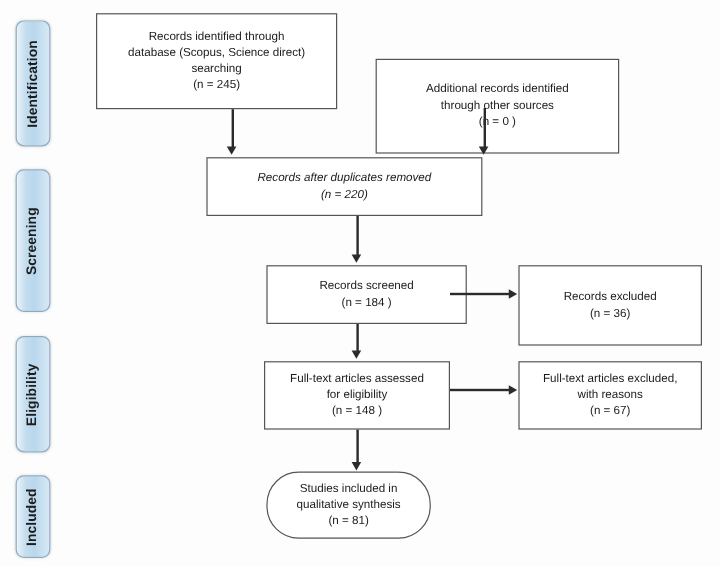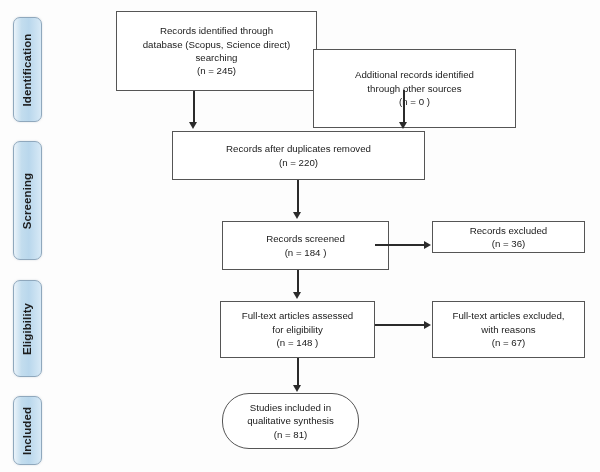--- a/index.html
+++ b/index.html
@@ -100,44 +100,44 @@
   </div>
 
   <div class="stage" style="left:13px; top:280px; width:29px; height:97px;">
     <span class="stage-label">Eligibility</span>
   </div>
 
   <div class="stage" style="left:13px; top:396px; width:29px; height:69px;">
     <span class="stage-label">Included</span>
   </div>
 
-  <div class="node" style="left:80px; top:11px; width:201px; height:80px;margin-left:36px;">
+  <div class="node" style="left:80px; top:11px; width:201px; height:80px;">
     <span class="node-text">Records identified through
 database (Scopus, Science direct)
 searching
 (n = 245)</span>
   </div>
 
   <div class="node" style="left:313px; top:11px; width:203px; height:79px;margin-top:38px;">
     <span class="node-text">Additional records identified
 through other sources
 (n = 0 )</span>
   </div>
 
-  <div class="node" style="left:172px; top:131px; width:253px; height:49px;">
+  <div class="node" style="left:172px; top:131px; width:230px; height:49px;font-style:italic;">
     <span class="node-text">Records after duplicates removed
 (n = 220)</span>
   </div>
 
   <div class="node" style="left:222px; top:221px; width:167px; height:49px;">
     <span class="node-text">Records screened
 (n = 184 )</span>
   </div>
 
-  <div class="node" style="left:432px; top:221px; width:153px; height:32px;">
+  <div class="node" style="left:432px; top:221px; width:153px; height:67px;">
     <span class="node-text">Records excluded
 (n = 36)</span>
   </div>
 
   <div class="node" style="left:220px; top:301px; width:155px; height:57px;">
     <span class="node-text">Full-text articles assessed
 for eligibility
 (n = 148 )</span>
   </div>
 

